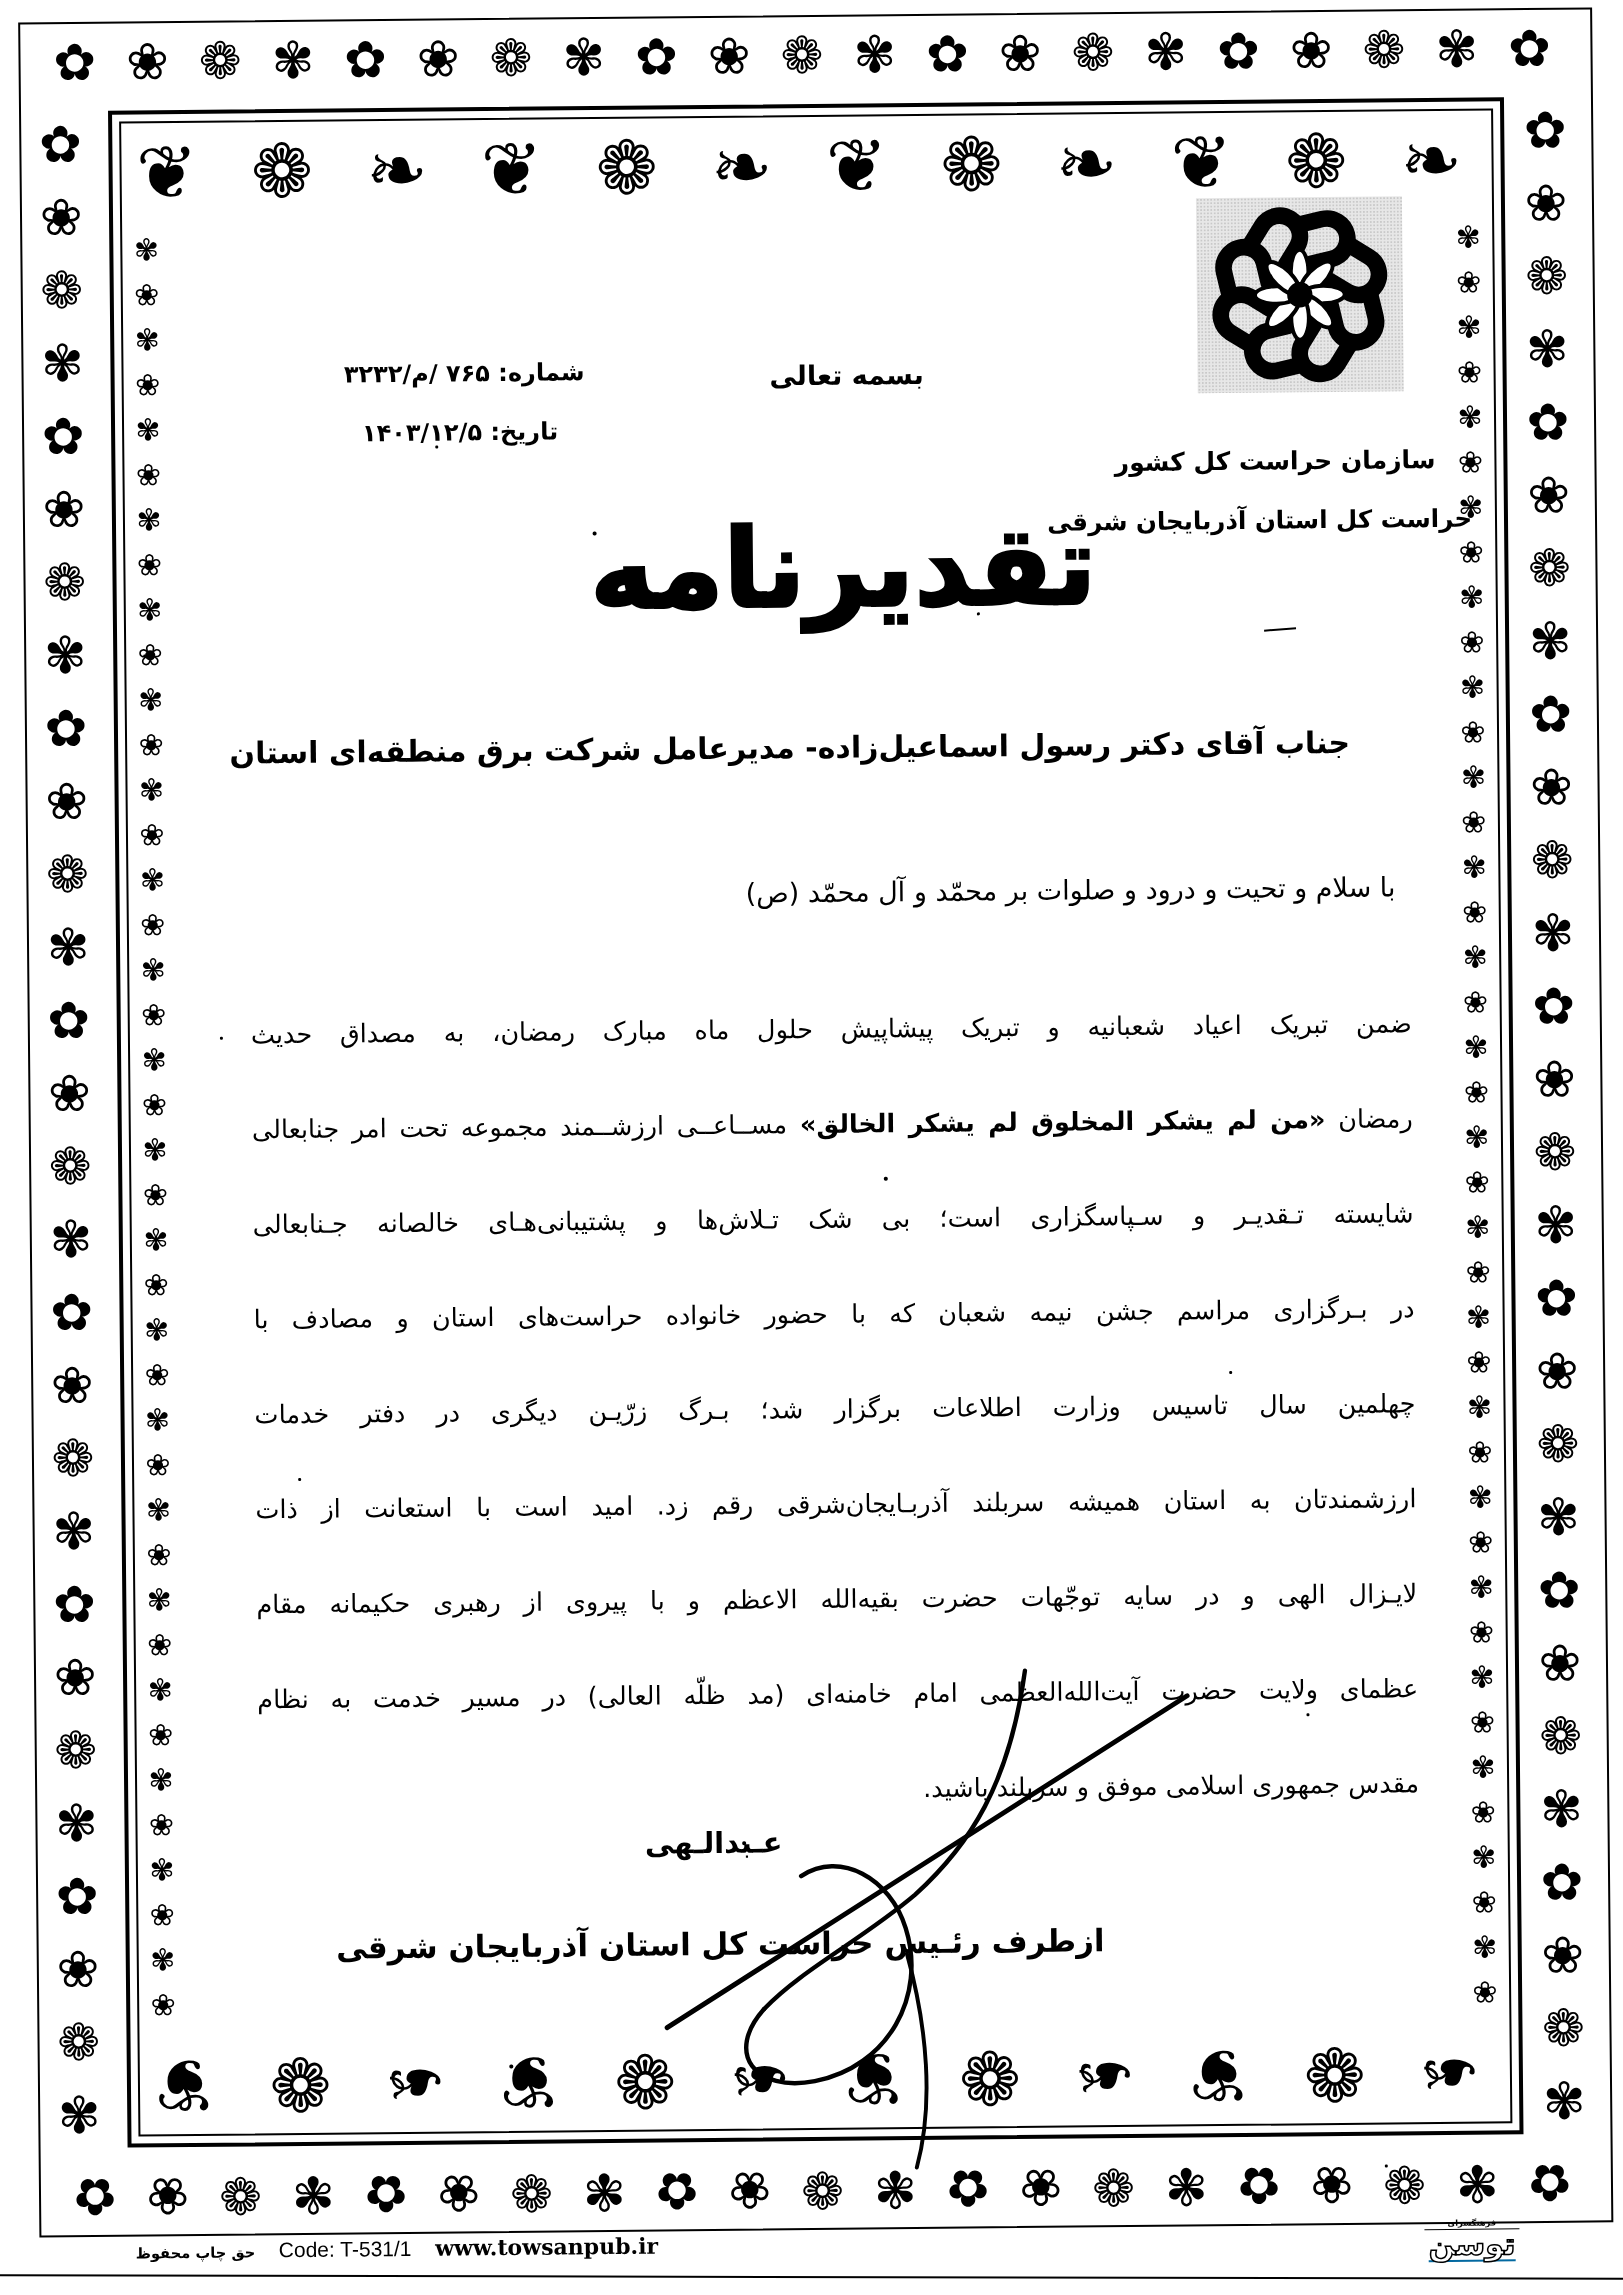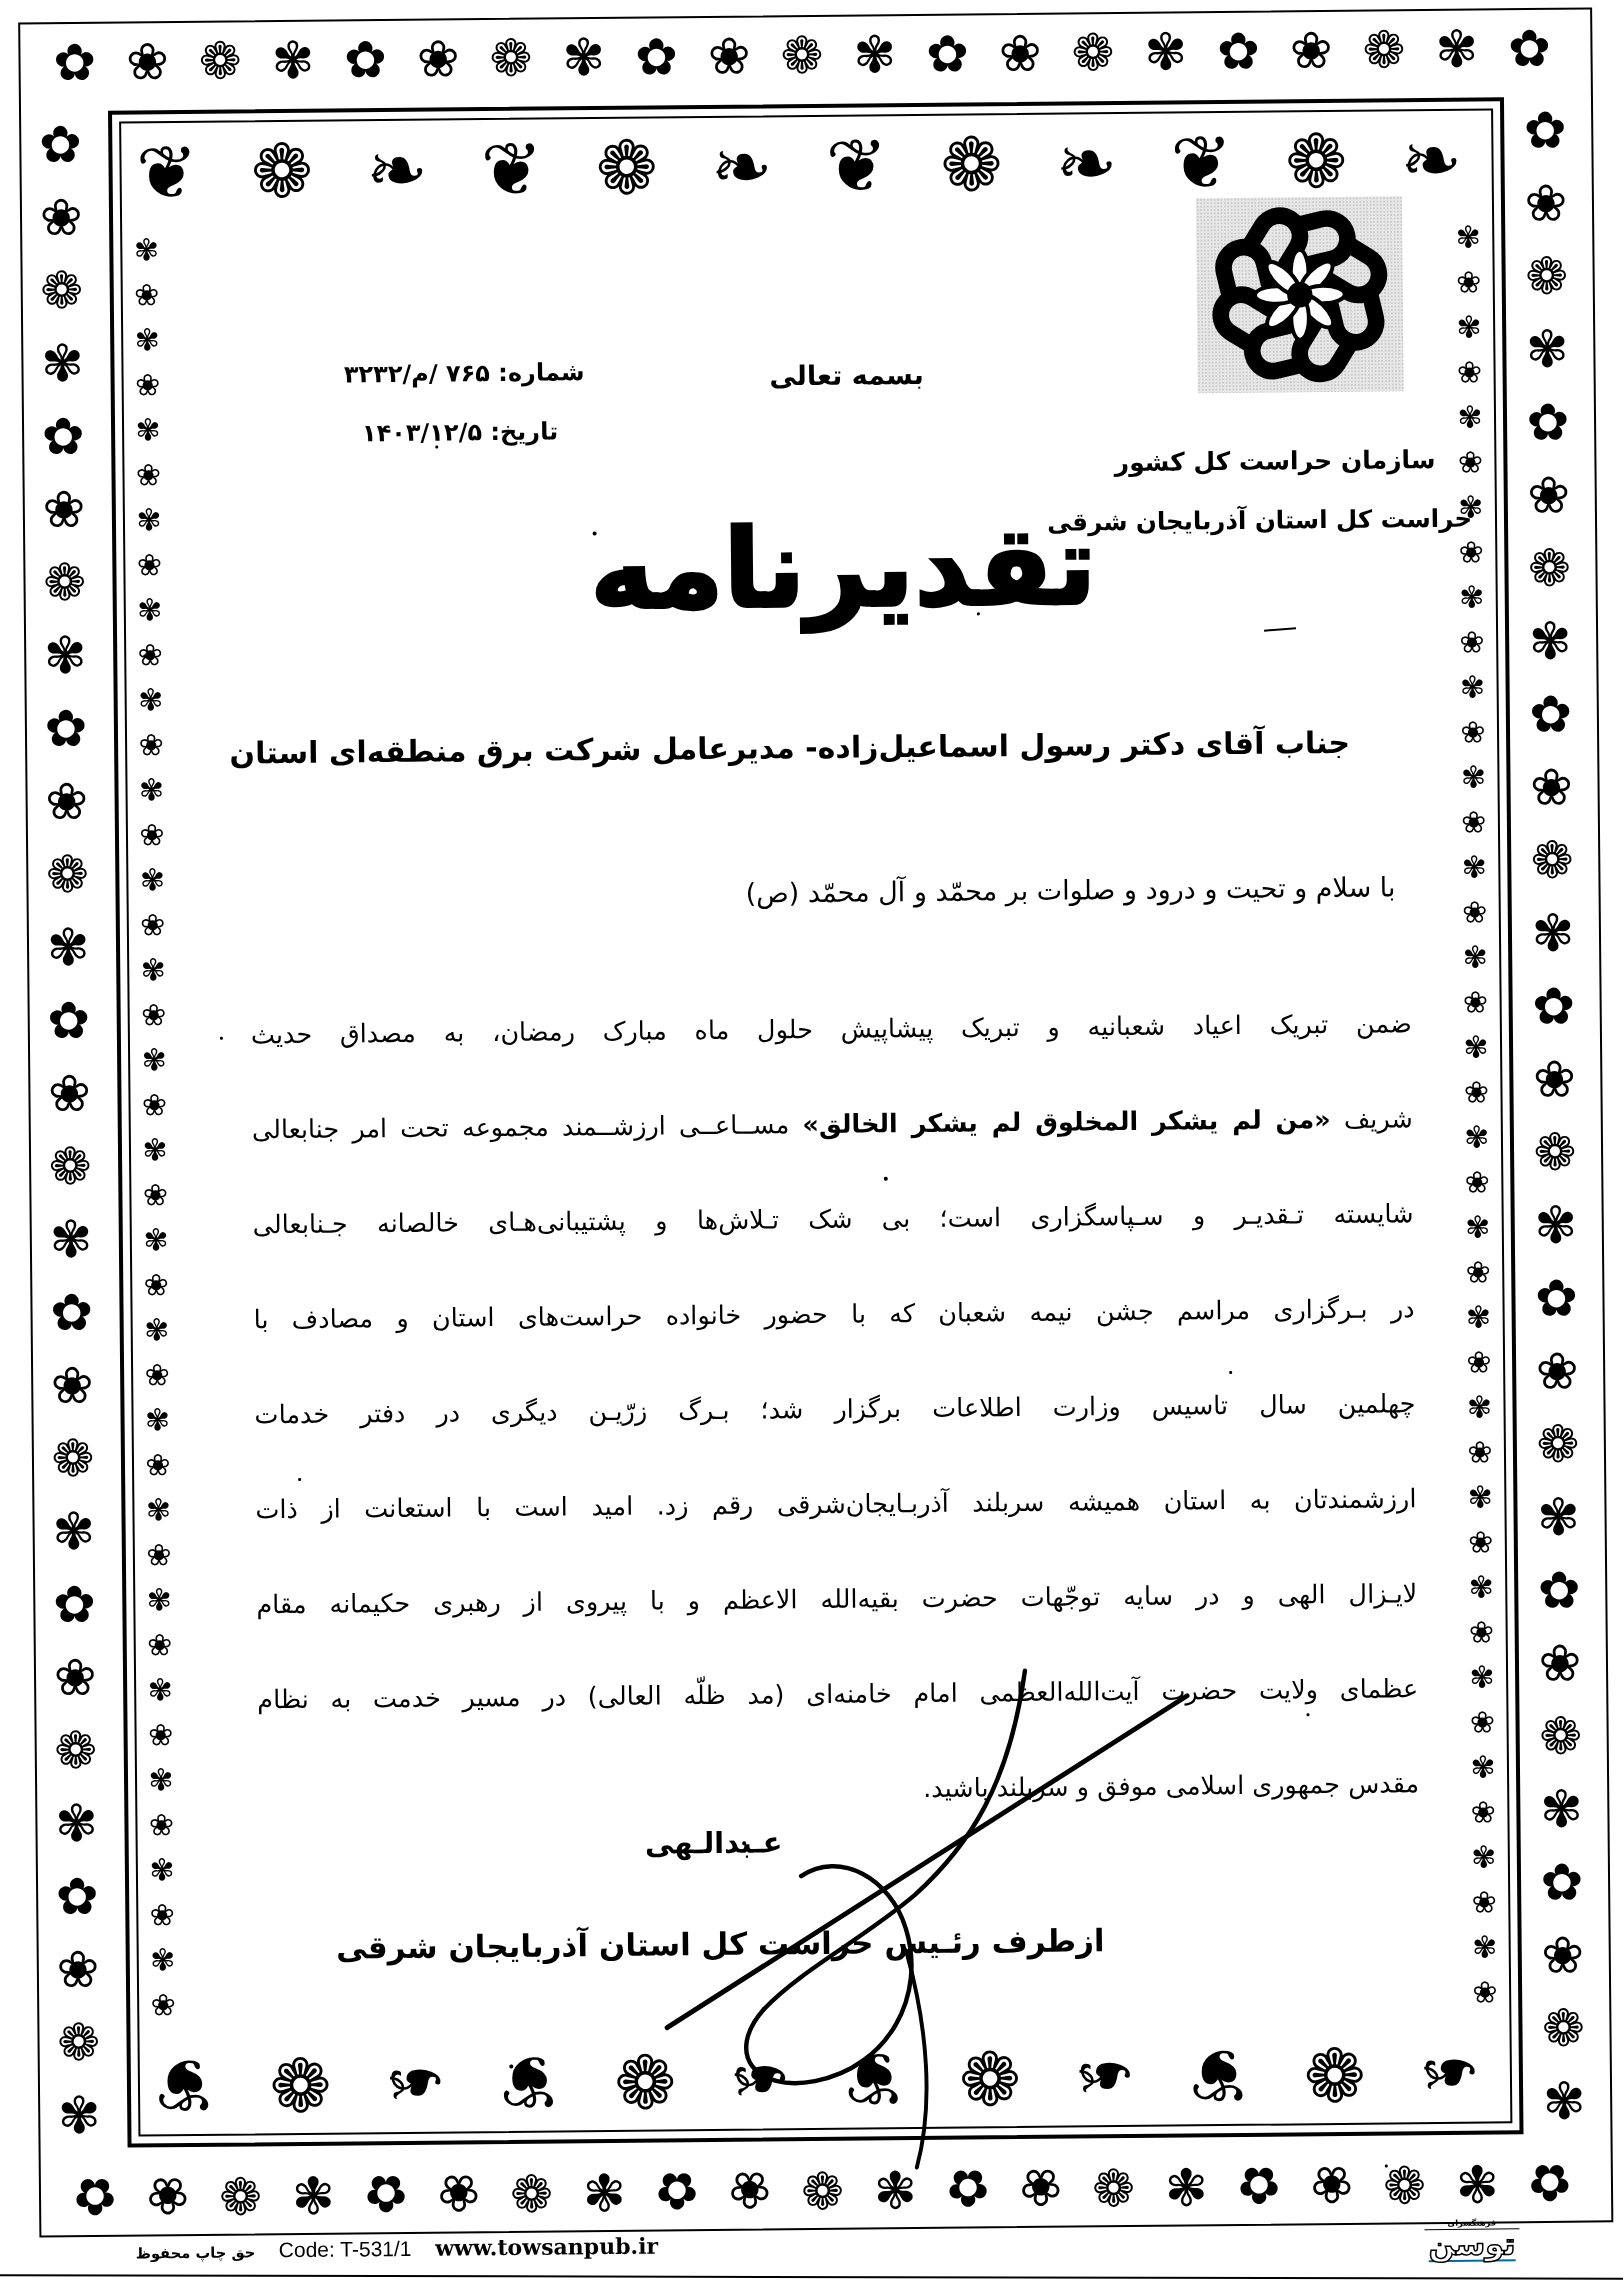--- a/index.html
+++ b/index.html
@@ -136,21 +136,21 @@
   <div class="ref ref-date">تاریخ:  ۱۴۰۳/۱۲/۵</div>
 
   <div class="doc-title">تقدیرنامه</div>
   <div class="smudge"></div>
 
   <div class="recipient">جناب آقای دکتر رسول اسماعیل‌زاده- مدیرعامل شرکت برق منطقه‌ای استان</div>
   <div class="salutation">با سلام و تحیت و درود و صلوات بر محمّد و آل محمّد (ص)</div>
 
   <div class="body-block">
     <div class="body-line">ضمن تبریک اعیاد شعبانیه و تبریک پیشاپیش حلول ماه مبارک رمضان، به مصداق حدیث</div>
-    <div class="body-line"><span>شریف </span><span class="hadith">«من لم یشکر المخلوق لم یشکر الخالق»</span><span> مســاعــی ارزشــمند مجموعه تحت امر جنابعالی</span></div>
+    <div class="body-line"><span>رمضان </span><span class="hadith">«من لم یشکر المخلوق لم یشکر الخالق»</span><span> مســاعــی ارزشــمند مجموعه تحت امر جنابعالی</span></div>
     <div class="body-line">شایسته تـقدیـر و سـپاسگزاری است؛ بی شک تـلاش‌ها و پشتیبانی‌هـای خالصانه جـنابعالی</div>
     <div class="body-line">در بـرگزاری مراسم جشن نیمه شعبان که با حضور خانواده حراست‌های استان و  مصادف با</div>
     <div class="body-line">چهلمین سال تاسیس وزارت اطلاعات برگزار شد؛ بـرگ زرّیـن دیگری در دفتر خدمات</div>
     <div class="body-line">ارزشمندتان به استان همیشه سربلند آذربـایجان‌شرقی رقم زد. امید است با استعانت از ذات</div>
     <div class="body-line">لایـزال الهی و در سایه توجّهات حضرت بقیه‌الله الاعظم و با پیروی از رهبری حکیمانه مقام</div>
     <div class="body-line">عظمای ولایت حضرت آیت‌الله‌العظمی امام خامنه‌ای (مد ظلّه العالی) در مسیر خدمت به نظام</div>
     <div class="body-line last">مقدس جمهوری اسلامی موفق و سربلند باشید.</div>
   </div>
 
   <div class="sig-name">عـبدالـهی</div>

